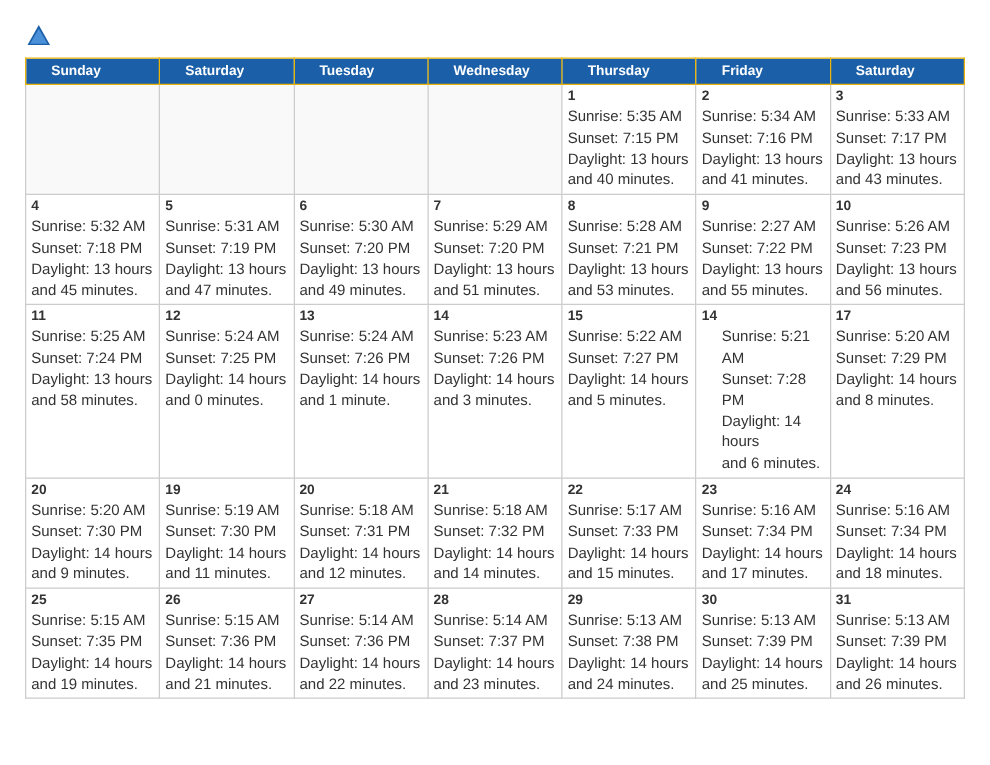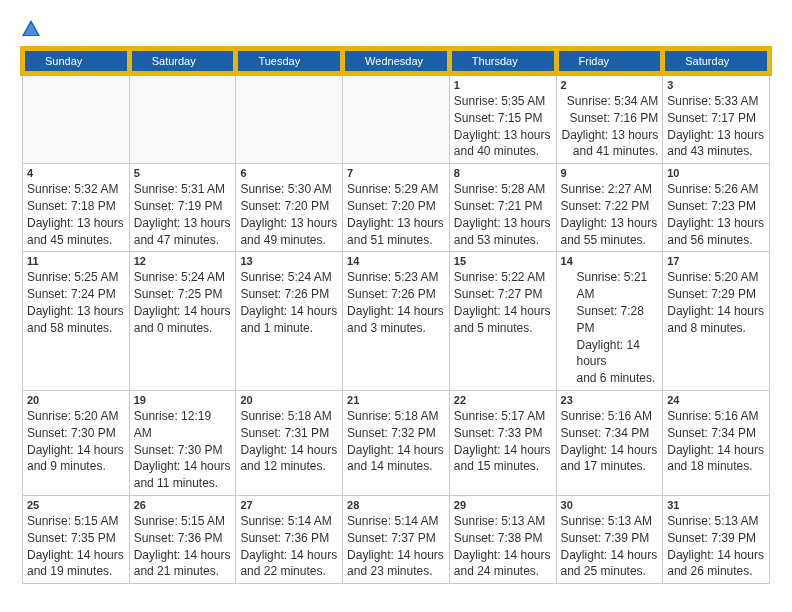--- a/index.html
+++ b/index.html
@@ -60,24 +60,24 @@
       margin-top: 2px;
     }
     .calendar {
       width: 100%;
       border-collapse: collapse;
     }
     .calendar th {
       background: #1a5fa8;
       color: #fff;
       font-size: 11px;
-      font-weight: normal;
+      font-weight: bold;
       padding: 4px 20px;
       text-align: left;
-      border: 5px solid #eab308;
+      border: 1px solid #eab308;
     }
     .calendar td {
       border: 1px solid #ccc;
       vertical-align: top;
       padding: 3px 4px;
       width: calc(100% / 7);
       height: 78px;
       font-size: 9.5px;
       color: #333;
       background: #fff;
@@ -139,21 +139,21 @@
           <td class="empty"></td>
           <td>
             <span class="day-num">1</span>
             <div class="cell-text" style="white-space: pre-line;">Sunrise: 5:35 AM
 Sunset: 7:15 PM
 Daylight: 13 hours
 and 40 minutes.</div>
           </td>
           <td>
             <span class="day-num">2</span>
-            <div class="cell-text" style="white-space: pre-line; text-align: right;">Sunrise: 5:34 AM
+            <div class="cell-text" style="white-space: pre-line;">Sunrise: 5:34 AM
 Sunset: 7:16 PM
 Daylight: 13 hours
 and 41 minutes.</div>
           </td>
           <td>
             <span class="day-num">3</span>
             <div class="cell-text" style="white-space: pre-line;">Sunrise: 5:33 AM
 Sunset: 7:17 PM
 Daylight: 13 hours
 and 43 minutes.</div>
@@ -264,21 +264,21 @@
         <tr>
           <td>
             <span class="day-num">20</span>
             <div class="cell-text" style="white-space: pre-line;">Sunrise: 5:20 AM
 Sunset: 7:30 PM
 Daylight: 14 hours
 and 9 minutes.</div>
           </td>
           <td>
             <span class="day-num">19</span>
-            <div class="cell-text" style="white-space: pre-line;">Sunrise: 12:19 AM
+            <div class="cell-text" style="white-space: pre-line;">Sunrise: 5:19 AM
 Sunset: 7:30 PM
 Daylight: 14 hours
 and 11 minutes.</div>
           </td>
           <td>
             <span class="day-num">20</span>
             <div class="cell-text" style="white-space: pre-line;">Sunrise: 5:18 AM
 Sunset: 7:31 PM
 Daylight: 14 hours
 and 12 minutes.</div>

